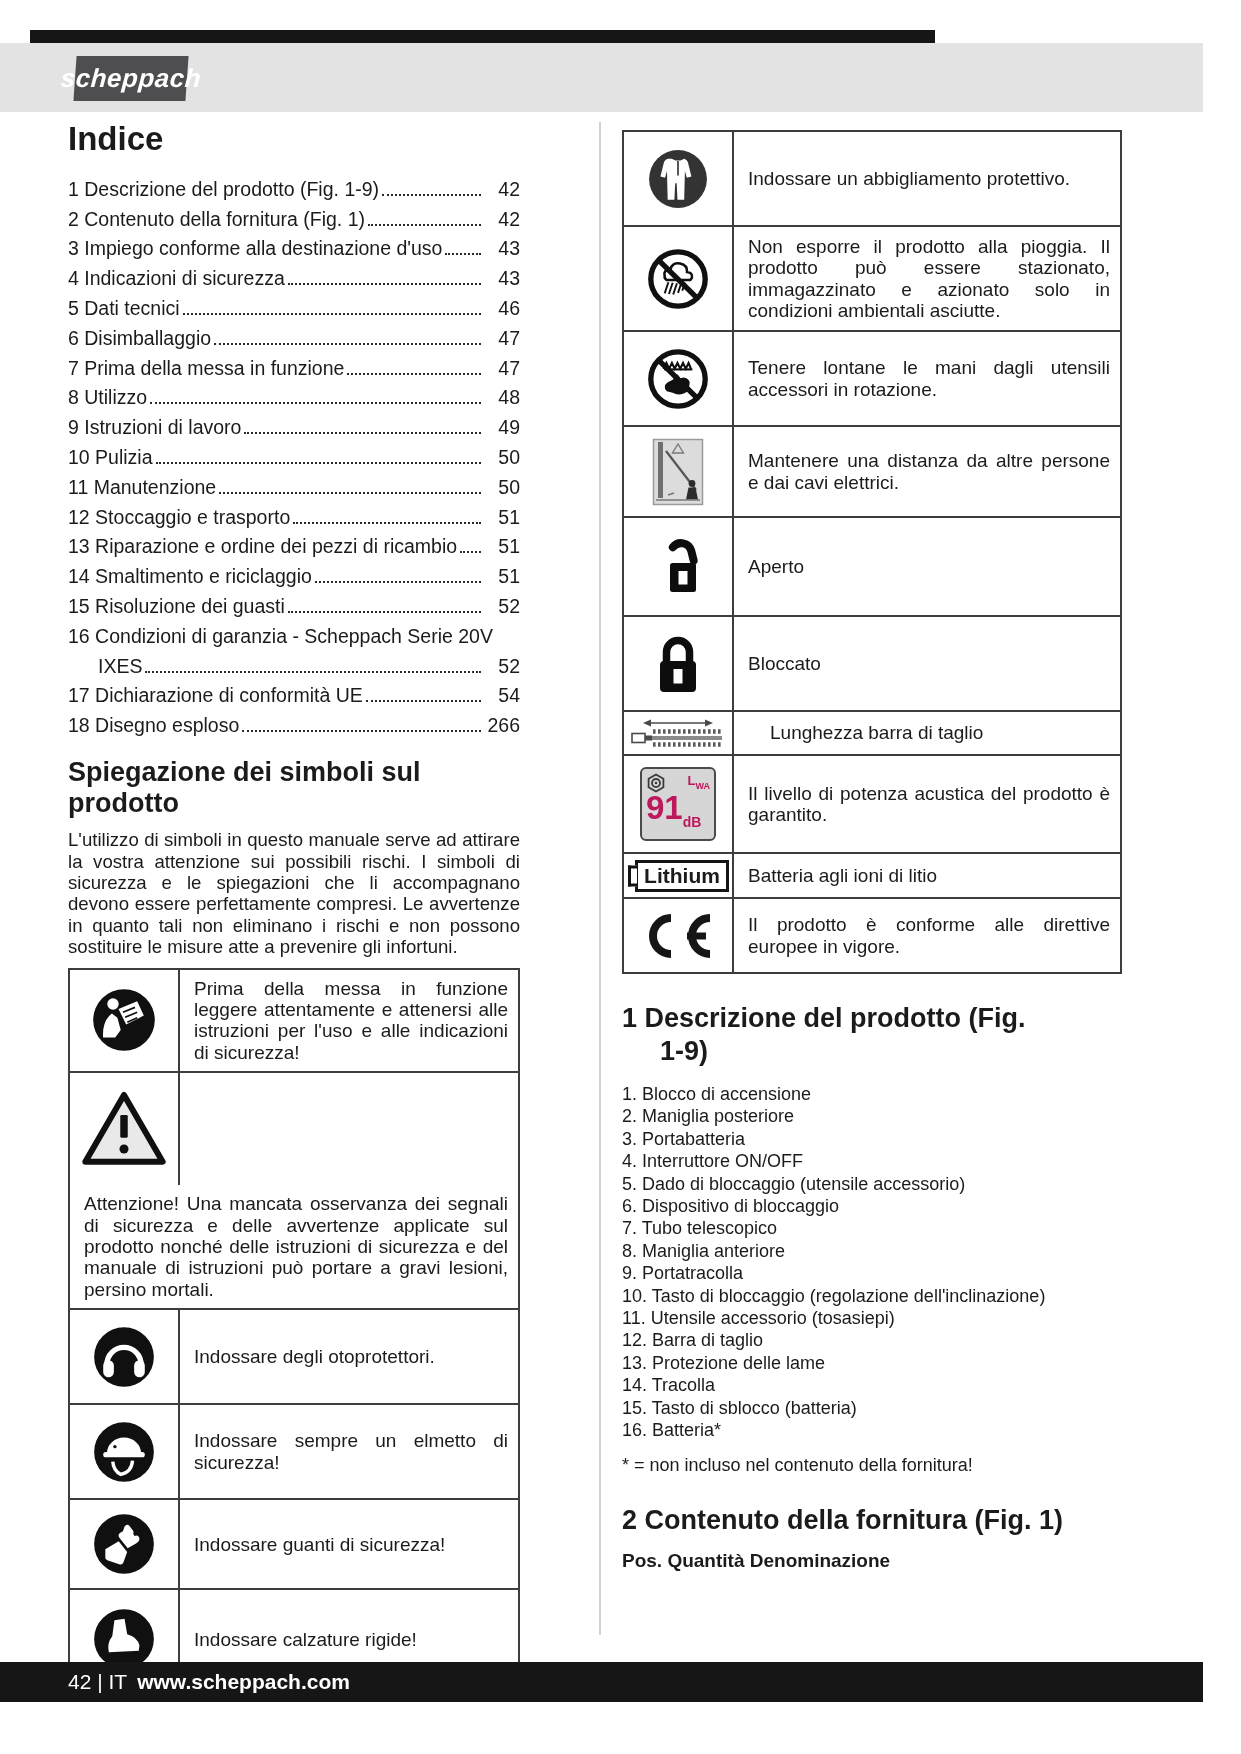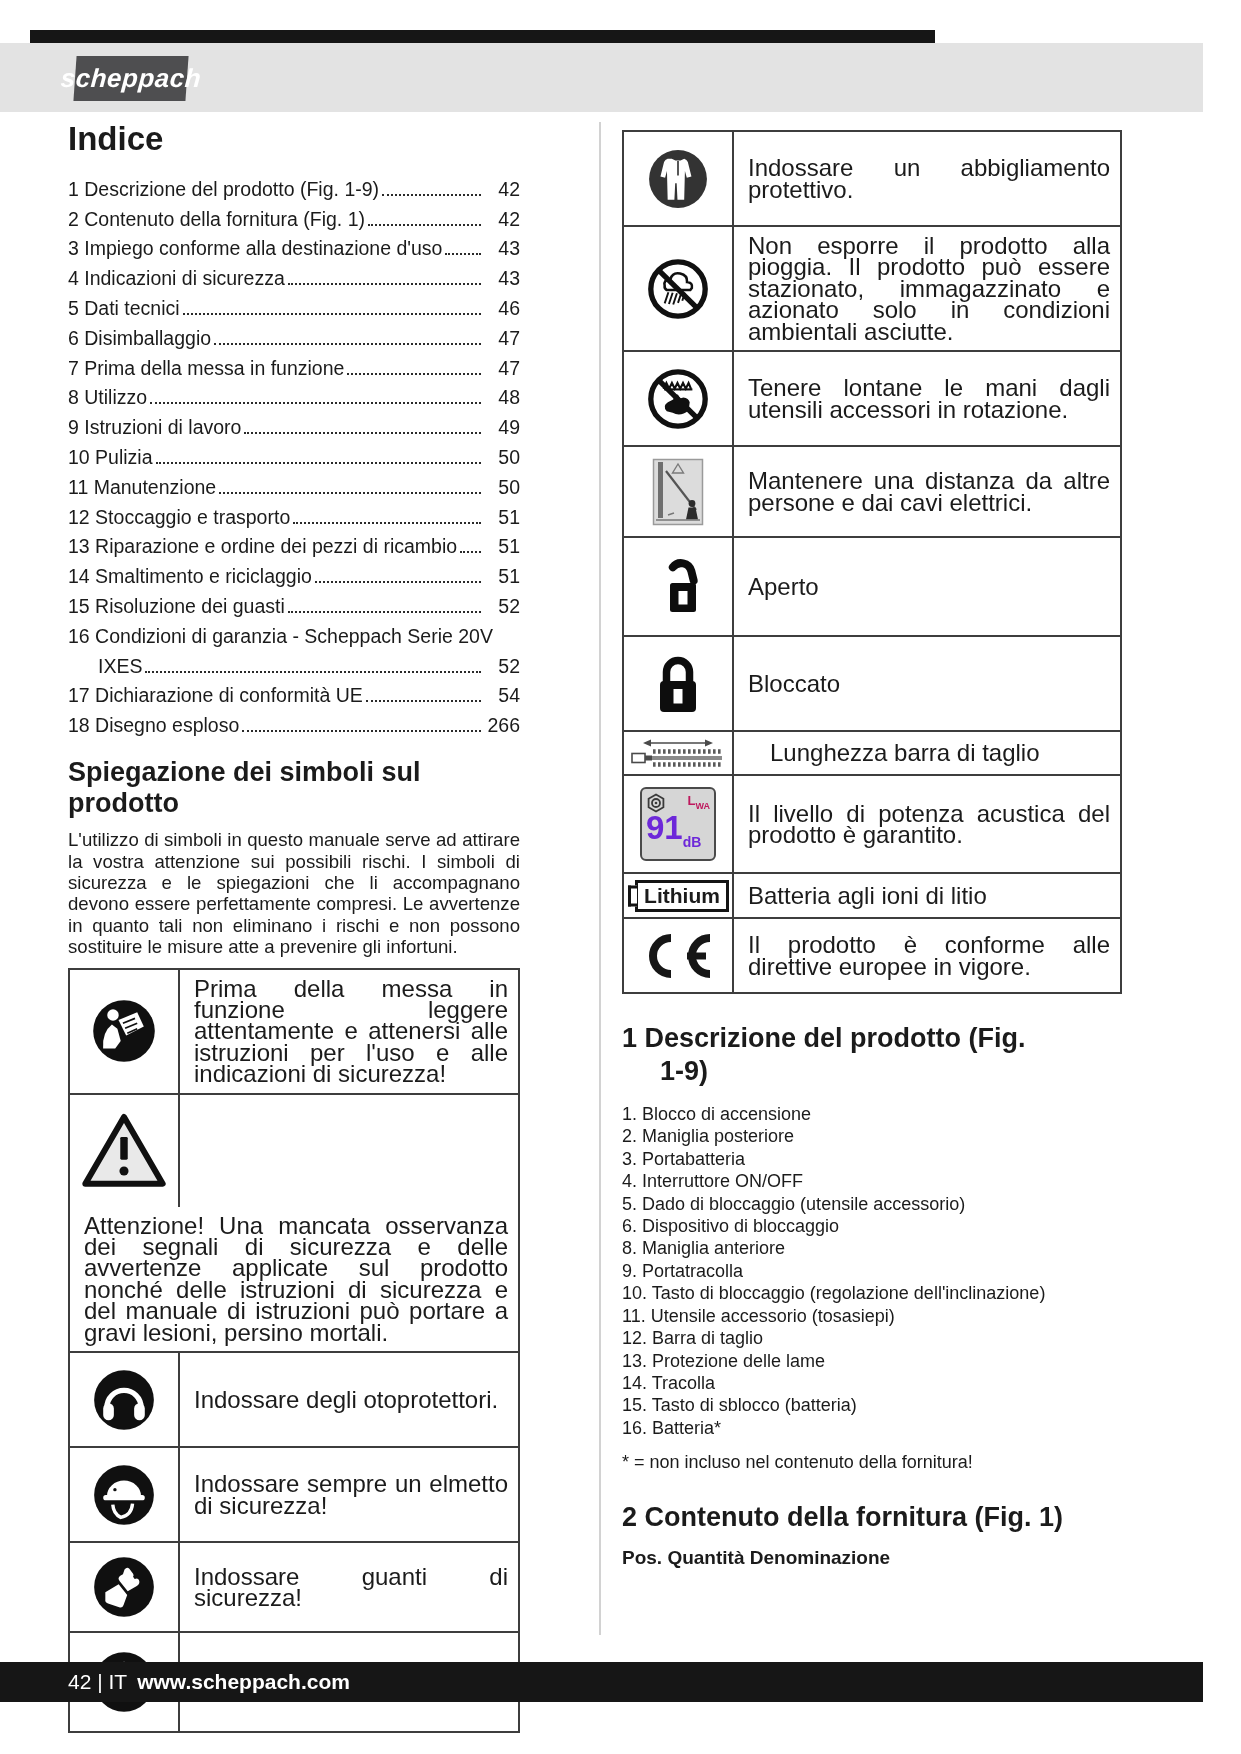--- a/index.html
+++ b/index.html
@@ -24,21 +24,21 @@
   .sub-h{font-size:27px;font-weight:bold;margin:20px 0 10px 0;}
   .intro{font-size:18.6px;line-height:21.4px;text-align:justify;margin:0 0 10px 0;}
 
   
   .sym-table{border:2px solid #3d3d3d;}
   .sym-row{display:flex;border-bottom:2px solid #3d3d3d;}
   .sym-row:last-child{border-bottom:none;}
   .icell{width:104px;flex:0 0 104px;border-right:2px solid #3d3d3d;
          display:flex;align-items:center;justify-content:center;padding:4px 2px;}
   .tcell{flex:1;display:flex;align-items:center;padding:8px 10px 8px 14px;
-         font-size:24px;line-height:21.4px;text-align:justify;}
+         font-size:19px;line-height:21.4px;text-align:justify;}
   .left-col .lr1{min-height:100px;} .left-col .lr2{min-height:118px;flex-direction:column;}
   .left-col .lr3{min-height:98px;}  .left-col .lr4{min-height:93px;}
   .left-col .lr5{min-height:93px;}  .left-col .lr6{min-height:88px;}
   .left-col .lr7{min-height:98px;}
 
   
   .right-col{position:absolute;left:622px;top:130px;width:500px;}
   .rr1{min-height:93px;}  .rr2{min-height:103px;} .rr3{min-height:88px;}
   .rr4{min-height:93px;}  .rr5{min-height:89px;}  .rr6{min-height:97px;}
   .rr7{min-height:93px;}  .rr8{min-height:40px;gap:22px;}  .rr9{min-height:96px;}
@@ -49,21 +49,21 @@
   .num-list div{white-space:nowrap;}
   .footnote{margin-top:13px;font-size:18px;}
   .pos-line{margin-top:13px;font-size:19px;font-weight:bold;}
 
   
   .lwa-box{width:64px;background:#d6d6d6;border:2px solid #4a4a4a;border-radius:6px;
            padding:4px 4px 2px 4px;text-align:left;}
   .lwa-top{display:flex;align-items:flex-start;justify-content:space-between;}
   .lwa-sym{font-size:13px;font-weight:bold;color:#be185d;}
   .lwa-sym sub{font-size:9px;}
-  .lwa-val{font-size:33px;font-weight:bold;color:#6d28d9;line-height:30px;}
+  .lwa-val{font-size:33px;font-weight:bold;color:#be185d;line-height:30px;}
   .lwa-val sub{font-size:14px;font-weight:bold;}
   .bat{position:relative;border:3px solid #141414;padding:1px 6px;display:inline-block;margin-left:8px;}
   .bat-label{font-size:21px;font-weight:bold;}
   .bat-nub{position:absolute;left:-10px;top:50%;transform:translateY(-50%);
            width:6px;height:15px;border:3px solid #141414;border-right:none;background:#fff;}
 
   
   .footer{position:absolute;left:0;top:1662px;width:1203px;height:40px;background:#161616;
           color:#fff;display:flex;align-items:center;font-size:21px;}
   .footer .pg{margin-left:68px;font-weight:normal;}
@@ -409,20 +409,21 @@
 
     <h2 class="sec-h"><span>1 Descrizione del prodotto (Fig.</span><br><span class="hang">1-9)</span></h2>
 
     <div class="num-list">
       <div>1. Blocco di accensione</div>
       <div>2. Maniglia posteriore</div>
       <div>3. Portabatteria</div>
       <div>4. Interruttore ON/OFF</div>
       <div>5. Dado di bloccaggio (utensile accessorio)</div>
       <div>6. Dispositivo di bloccaggio</div>
+      <div>7. Tubo telescopico</div>
       <div>8. Maniglia anteriore</div>
       <div>9. Portatracolla</div>
       <div>10. Tasto di bloccaggio (regolazione dell'inclinazione)</div>
       <div>11. Utensile accessorio (tosasiepi)</div>
       <div>12. Barra di taglio</div>
       <div>13. Protezione delle lame</div>
       <div>14. Tracolla</div>
       <div>15. Tasto di sblocco (batteria)</div>
       <div>16. Batteria*</div>
     </div>

